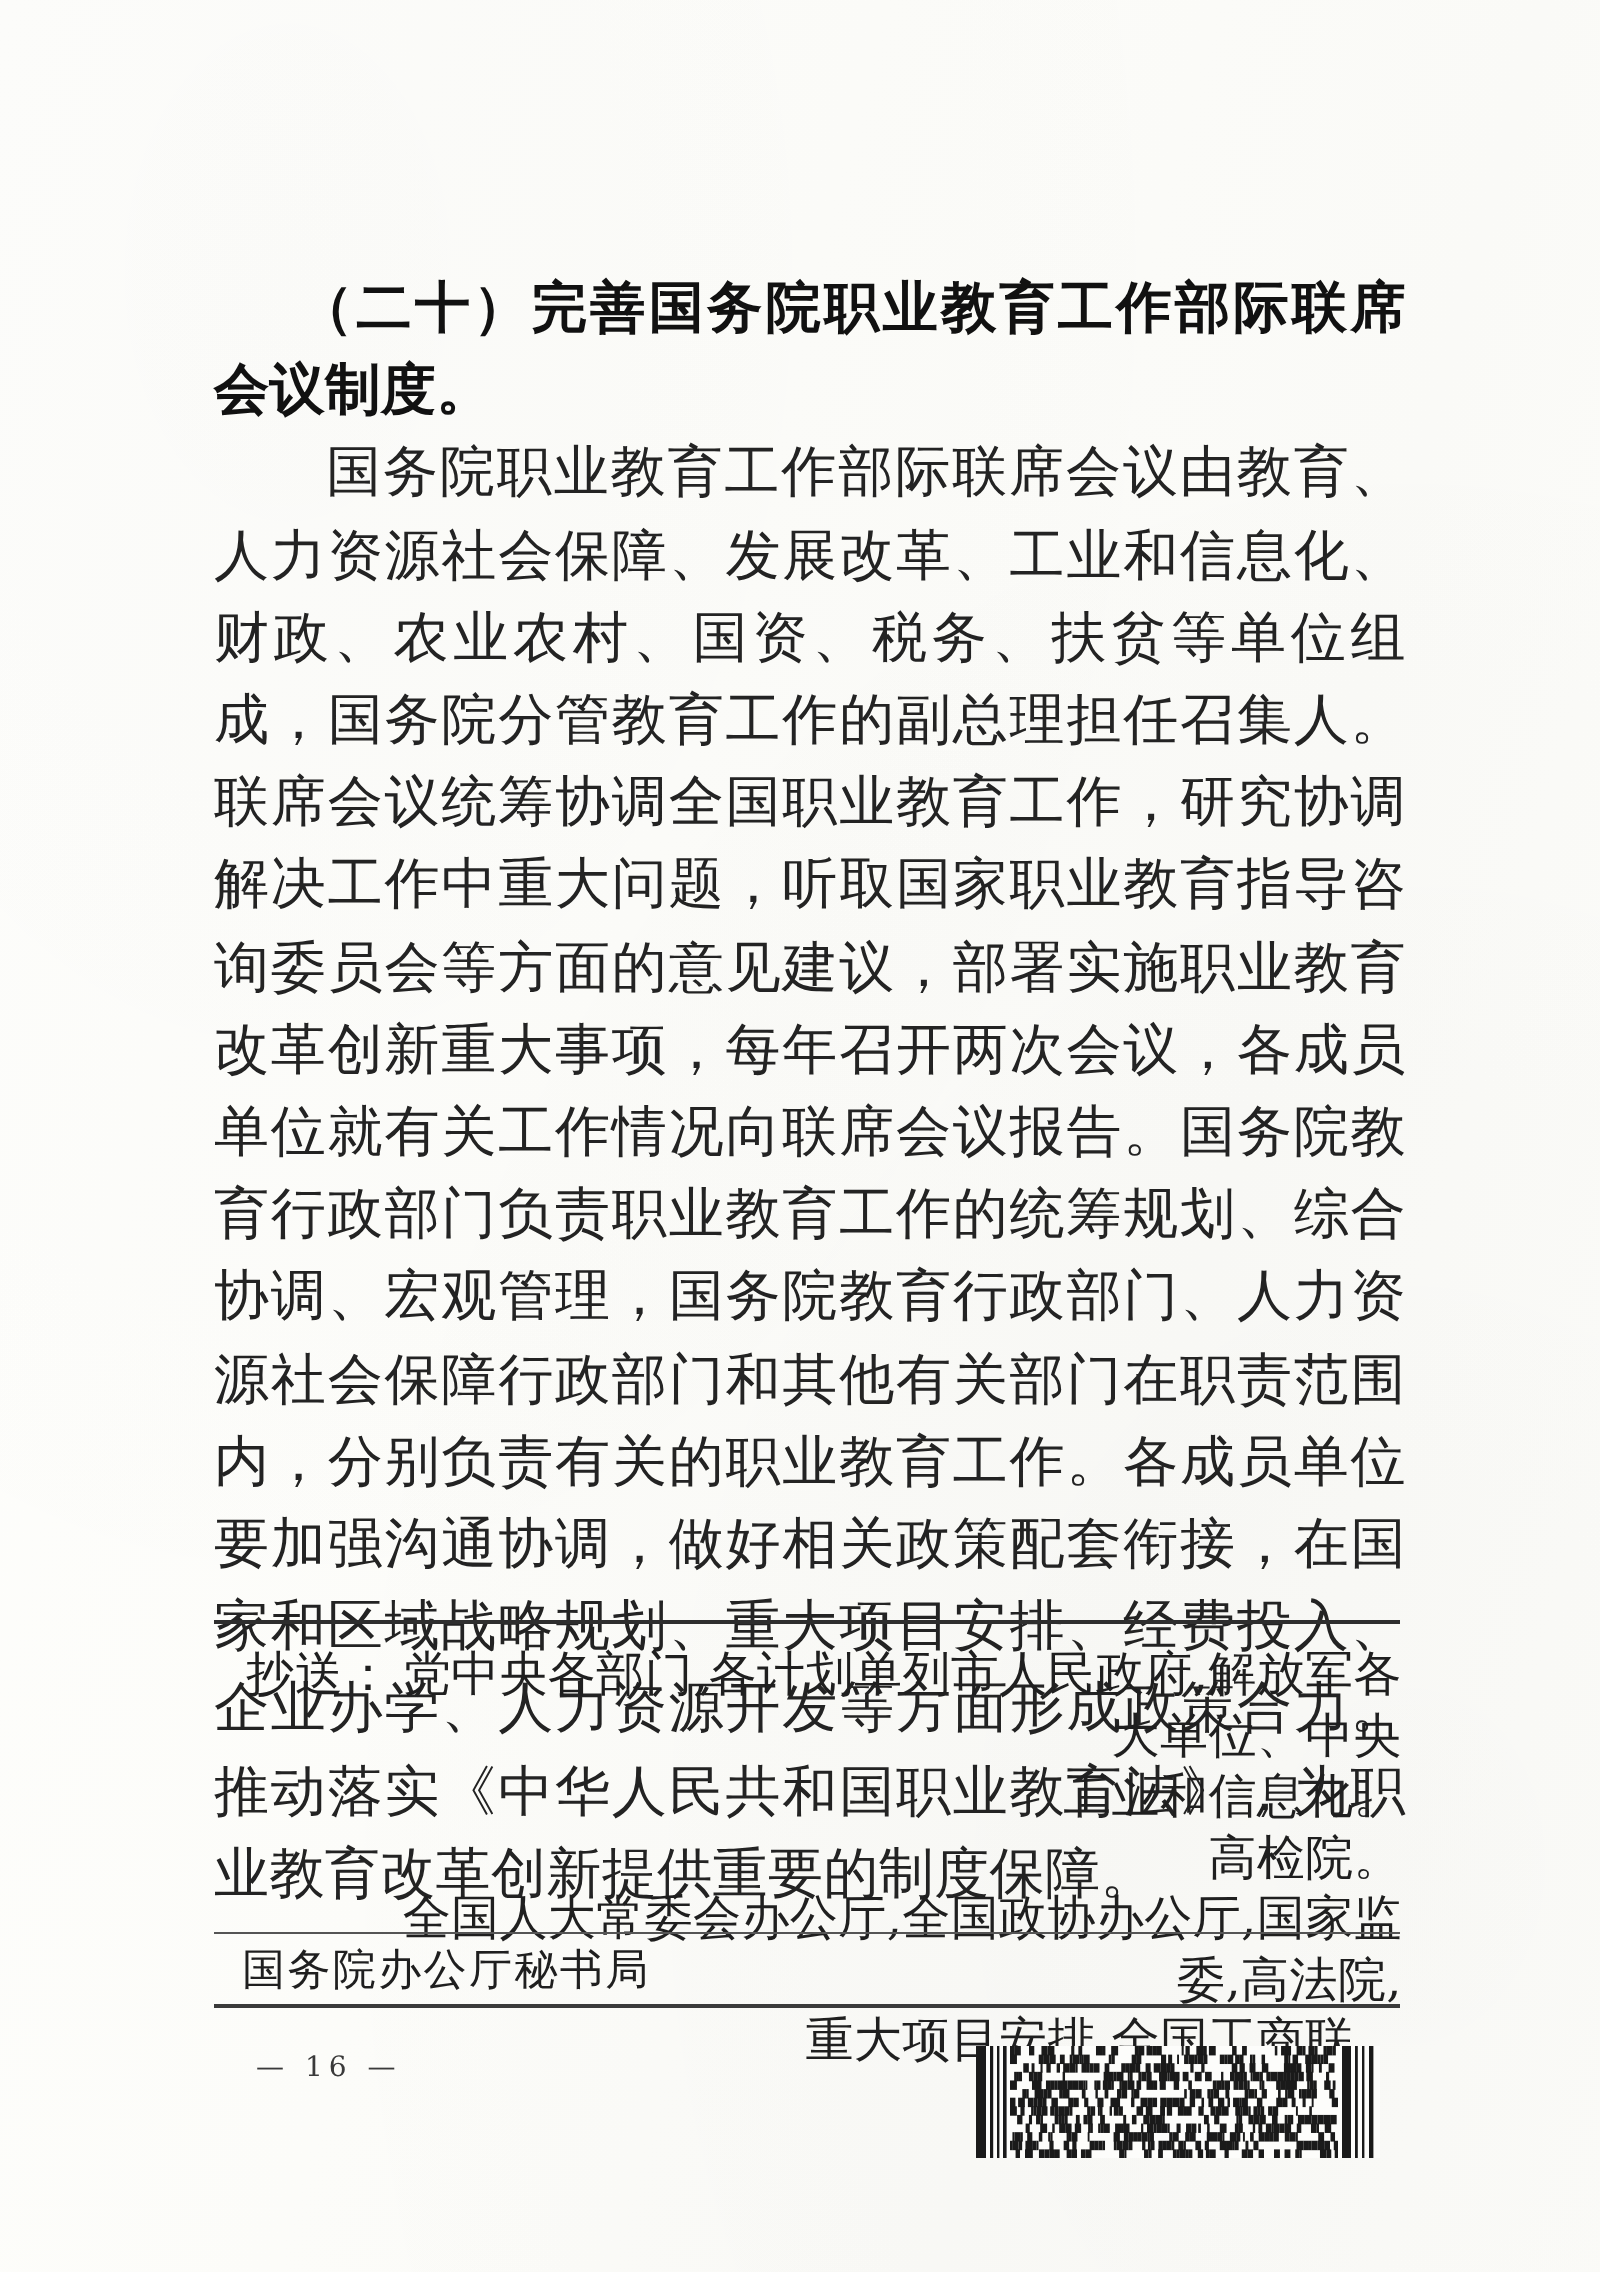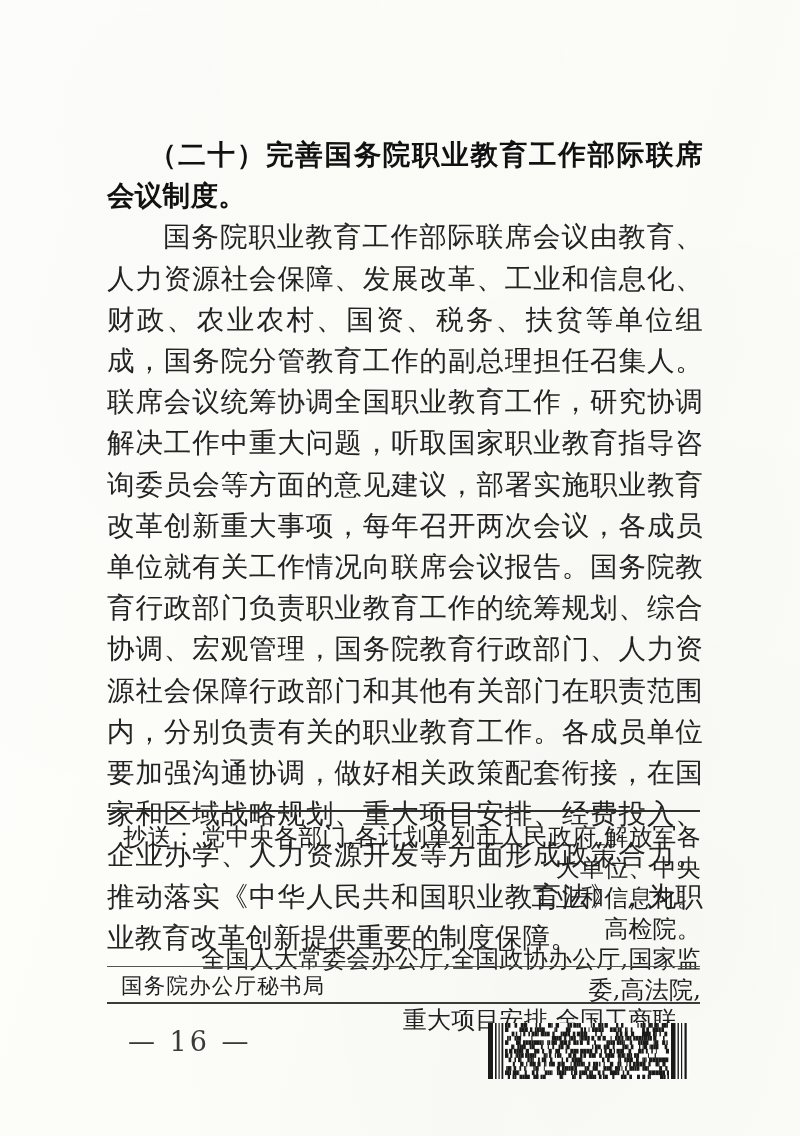--- a/index.html
+++ b/index.html
@@ -119,21 +119,21 @@
     gap: 17px;
   }
   .issue-org { letter-spacing: 1.2px; }
   .issue-date { letter-spacing: 0.8px; }
 
   
   .page-number {
     position: absolute;
     left: 128px;
     top: 1026px;
-    font-size: 27px;
+    font-size: 14px;
     color: #3a3a3a;
     letter-spacing: 3px;
     font-family: "DejaVu Serif", "Liberation Serif", serif;
   }
 
   
   .barcode {
     position: absolute;
     left: 488px;
     top: 1023px;

